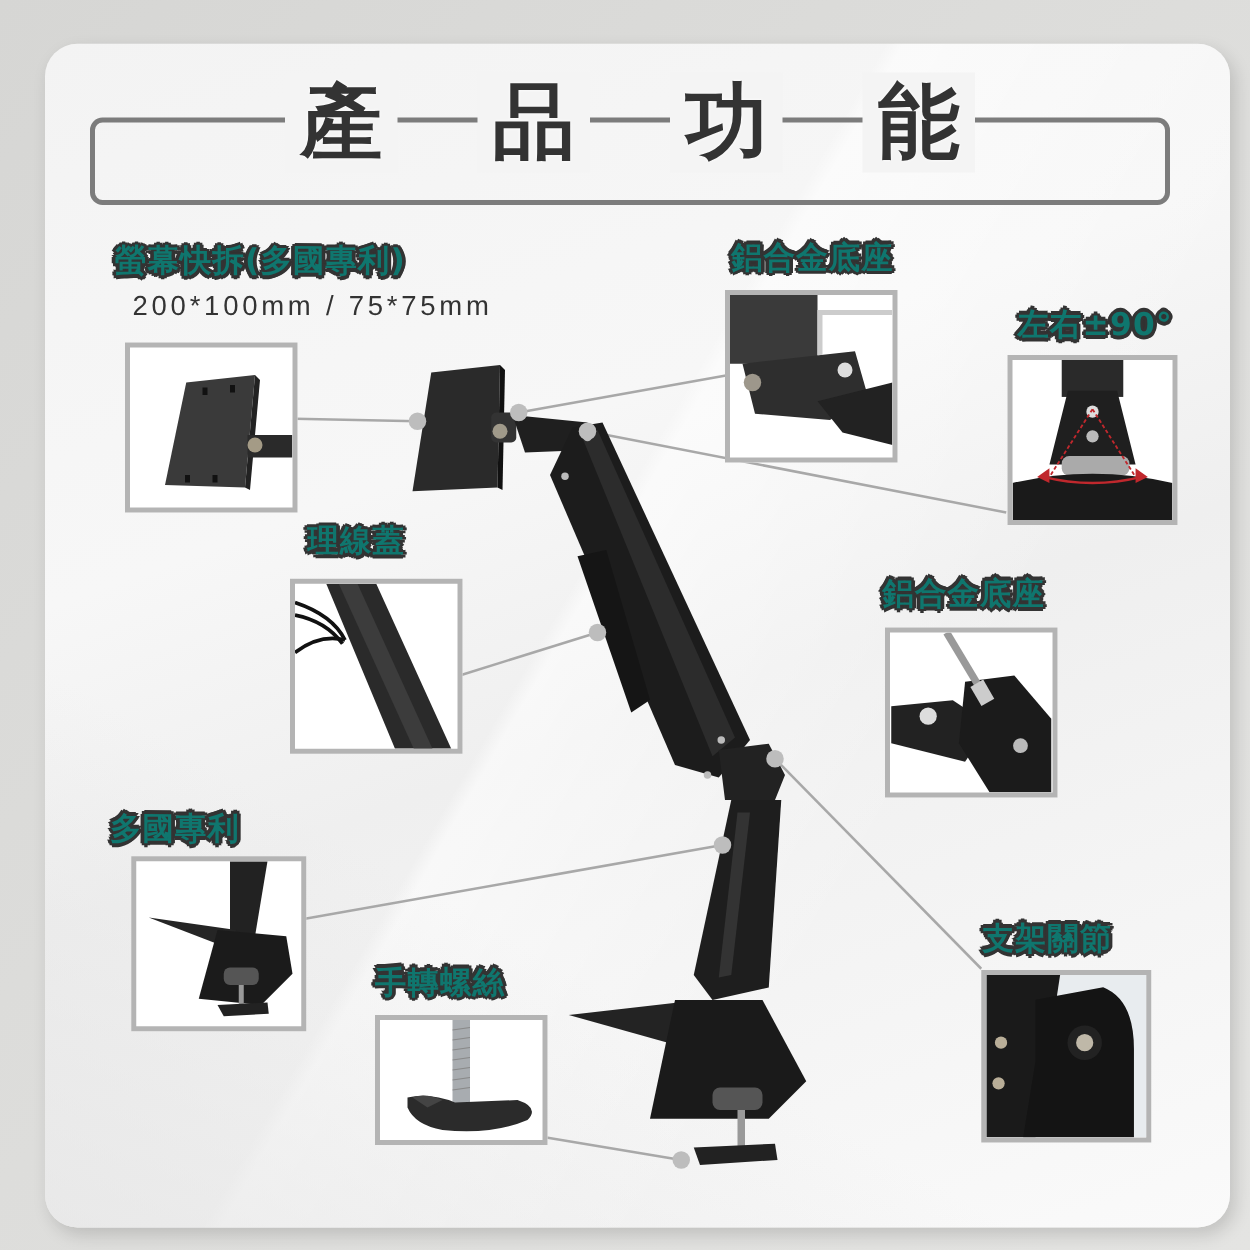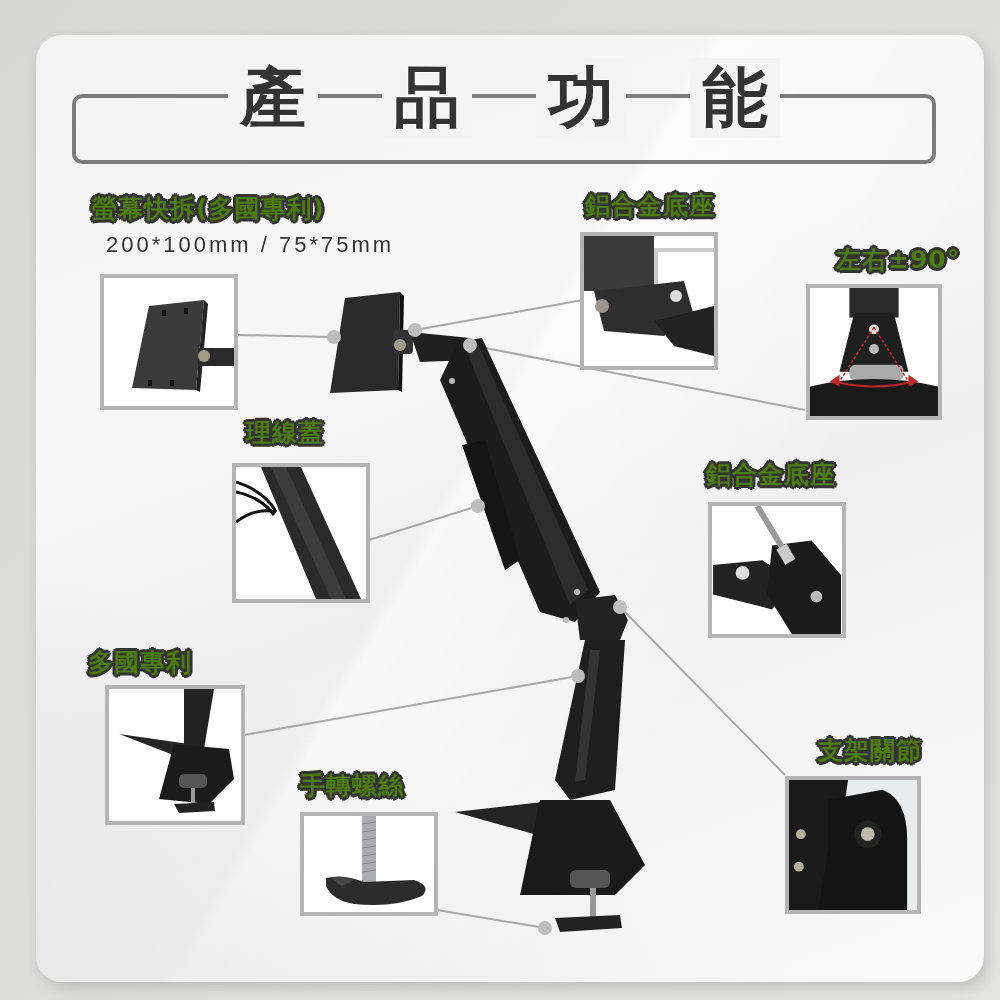--- a/index.html
+++ b/index.html
@@ -28,21 +28,21 @@
     position:absolute; left:72px; top:58px; width:864px; height:80px;
     display:flex; justify-content:center; gap:0;
   }
   .title-char {
     font-family:"DejaVu Sans", sans-serif; font-weight:bold; font-size:66px; color:#333;
     background:#f4f4f4; padding:0 12px; line-height:80px; margin:0 32px;
     text-shadow: 0 0 3px #fff;
   }
 
   .label {
-    position:absolute; font-weight:bold; color:#4d7c0f; font-size:25px; letter-spacing:1px;
+    position:absolute; font-weight:bold; color:#0f766e; font-size:25px; letter-spacing:1px;
     font-family:"DejaVu Sans", sans-serif;
     text-shadow:
       -2px -2px 0 #333, 2px -2px 0 #333, -2px 2px 0 #333, 2px 2px 0 #333,
       0 -2px 0 #333, 0 2px 0 #333, -2px 0 0 #333, 2px 0 0 #333,
       -3px 0 0 #333, 3px 0 0 #333, 0 3px 0 #333, 0 -3px 0 #333;
     white-space:nowrap;
   }
   .sublabel {
     position:absolute; font-family:"Liberation Sans", sans-serif; font-size:22px; color:#333;
     letter-spacing:3px; white-space:nowrap;
@@ -147,21 +147,21 @@
   <svg viewBox="0 0 130 130">
     <rect x="0" y="0" width="70" height="55" fill="#3a3a3a"></rect>
     <path d="M10,55 L100,45 L110,80 L80,100 L20,95 Z" fill="#2e2e2e"></path>
     <path d="M70,85 L130,70 L130,120 L90,110 Z" fill="#222"></path>
     <circle cx="18" cy="70" r="7" fill="#9d978b"></circle>
     <circle cx="92" cy="60" r="6" fill="#ddd"></circle>
     <path d="M72,48 L72,14 L130,14" stroke="#ccc" stroke-width="4" fill="none"></path>
   </svg>
 </div>
 
-<div class="label" style="left:836px; top:243px;">左右±90°</div>
+<div class="label" style="left:814px; top:243px;">左右±90°</div>
 <div class="thumb" style="left:806px; top:284px; width:136px; height:136px;">
   <svg viewBox="0 0 130 130">
     <rect x="40" y="0" width="50" height="30" fill="#2a2a2a"></rect>
     <path d="M45,25 L85,25 L100,85 L30,85 Z" fill="#1f1f1f"></path>
     <rect x="40" y="78" width="55" height="16" rx="6" fill="#aaa"></rect>
     <path d="M0,100 Q65,85 130,100 L130,130 L0,130 Z" fill="#1a1a1a"></path>
     <circle cx="65" cy="42" r="5" fill="#ddd"></circle>
     <circle cx="65" cy="62" r="5" fill="#bbb"></circle>
     <path d="M65,40 L30,95 M65,40 L100,95" stroke="#c0282d" stroke-width="1.5" stroke-dasharray="3,2" fill="none"></path>
     <path d="M25,95 Q65,105 105,95" stroke="#c0282d" stroke-width="2" fill="none"></path>
@@ -216,21 +216,21 @@
       <line x1="58" y1="32" x2="72" y2="30"></line>
         <line x1="58" y1="40" x2="72" y2="38"></line>
         <line x1="58" y1="48" x2="72" y2="46"></line>
       <line x1="58" y1="56" x2="72" y2="54"></line>
     </g>
     <path d="M22,62 Q40,58 60,66 L110,64 Q128,70 118,80 Q90,92 50,88 Q28,84 22,70 Z" fill="#2b2b2b"></path>
     <path d="M26,62 Q36,58 50,64 L38,70 Z" fill="#444"></path>
   </svg>
 </div>
 
-<div class="label" style="left:786px; top:734px;margin-left:32px;">支架關節</div>
+<div class="label" style="left:786px; top:734px;">支架關節</div>
 <div class="thumb" style="left:785px; top:776px; width:136px; height:138px;">
   <svg viewBox="0 0 130 132">
     <rect x="0" y="0" width="130" height="132" fill="#e8ecef"></rect>
     <path d="M0,0 L60,0 L40,132 L0,132 Z" fill="#1a1a1a"></path>
     <path d="M40,20 L95,10 Q120,20 120,60 L120,132 L30,132 L40,70 Z" fill="#141414"></path>
     <circle cx="80" cy="55" r="14" fill="#222"></circle>
     <circle cx="80" cy="55" r="7" fill="#bfb8a8"></circle>
     <circle cx="12" cy="55" r="5" fill="#b9ae98"></circle>
     <circle cx="10" cy="88" r="5" fill="#b9ae98"></circle>
   </svg>

